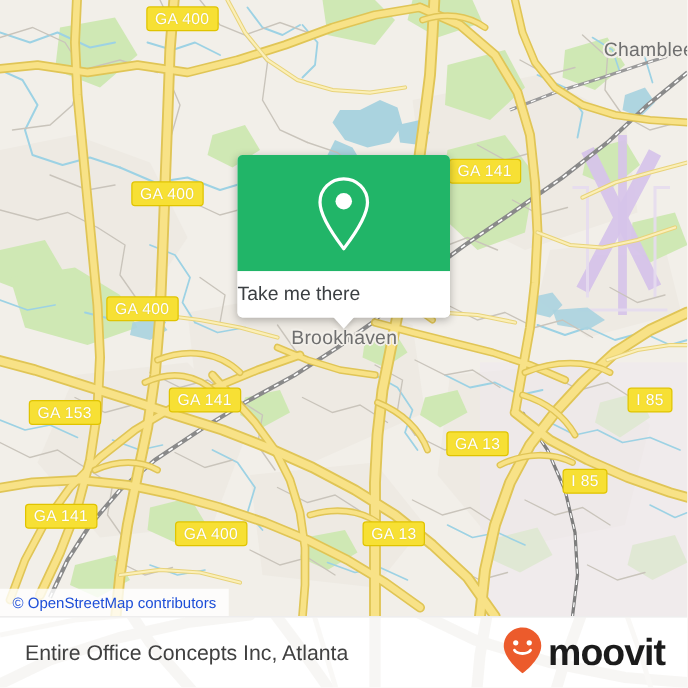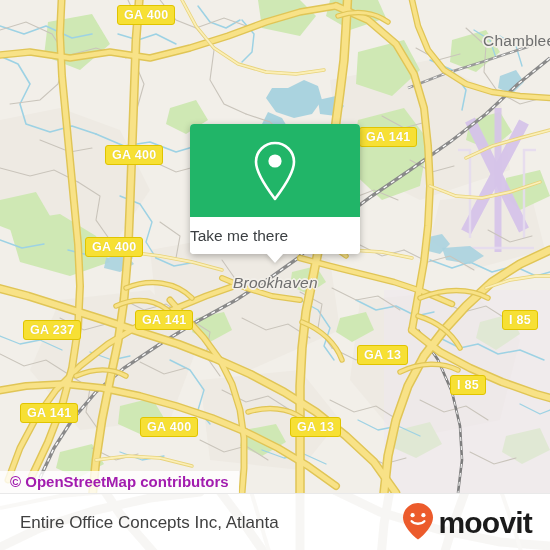--- a/index.html
+++ b/index.html
@@ -54,43 +54,42 @@
   }
 
   
   .shield {
     position: absolute;
     background: #f7e034;
     border: 1.6px solid #e0c400;
     border-radius: 3px;
     color: #ffffff;
     font-size: 12.5px;
-    font-weight: bold;
+    font-weight: normal;
     letter-spacing: .3px;
     line-height: 18px;
     height: 18px;
     padding: 0 6px;
     white-space: nowrap;
     box-sizing: content-box;
     text-shadow: 0 0 1px rgba(120,100,0,.25);
   }
 
   
   #attribution {
     position: absolute;
     left: 0;
     bottom: 0;
     height: 22px;
     line-height: 22px;
     padding: 0 10px 0 10px;
     background: rgba(255,255,255,0.80);
-    color: #a21caf;
-    font-size: 15px;
+    color: #1d4ed8;
+    font-size: 12px;
     white-space: nowrap;
-    font-weight: bold;
   }
 
   
   #card {
     position: absolute;
     left: 190px;
     top: 124px;
     width: 170px;
     border-radius: 4px;
     background: #ffffff;
@@ -418,29 +417,29 @@
             <path d="M128,252 L160,256 L192,262 L222,270"></path>
             <path d="M550,130 L520,138 L492,146 L466,158"></path>
             <path d="M96,460 L128,456 L160,458 L192,466"></path>
             <path d="M486,288 L510,280 L536,276 L550,276"></path>
           </g>
         </g>
 
       </g>
     </svg>
 
-    <div class="place-label city" style="left:233px; top:274px;font-style:italic;">Brookhaven</div>
+    <div class="place-label city" style="left:233px; top:262px;">Brookhaven</div>
     <div class="place-label city" style="left:483px; top:32px;">Chamblee</div>
 
     <div class="shield" style="left:117px; top:5px;">GA 400</div>
     <div class="shield" style="left:105px; top:145px;">GA 400</div>
     <div class="shield" style="left:85px; top:237px;">GA 400</div>
     <div class="shield" style="left:359px; top:127px;">GA 141</div>
     <div class="shield" style="left:135px; top:310px;">GA 141</div>
-    <div class="shield" style="left:23px; top:320px;">GA 237</div>
+    <div class="shield" style="left:23px; top:320px;">GA 153</div>
     <div class="shield" style="left:20px; top:403px;">GA 141</div>
     <div class="shield" style="left:140px; top:417px;">GA 400</div>
     <div class="shield" style="left:357px; top:345px;">GA 13</div>
     <div class="shield" style="left:290px; top:417px;">GA 13</div>
     <div class="shield" style="left:502px; top:310px;">I 85</div>
     <div class="shield" style="left:450px; top:375px;">I 85</div>
 
     <div id="card">
       <div id="card-green">
         <span>

